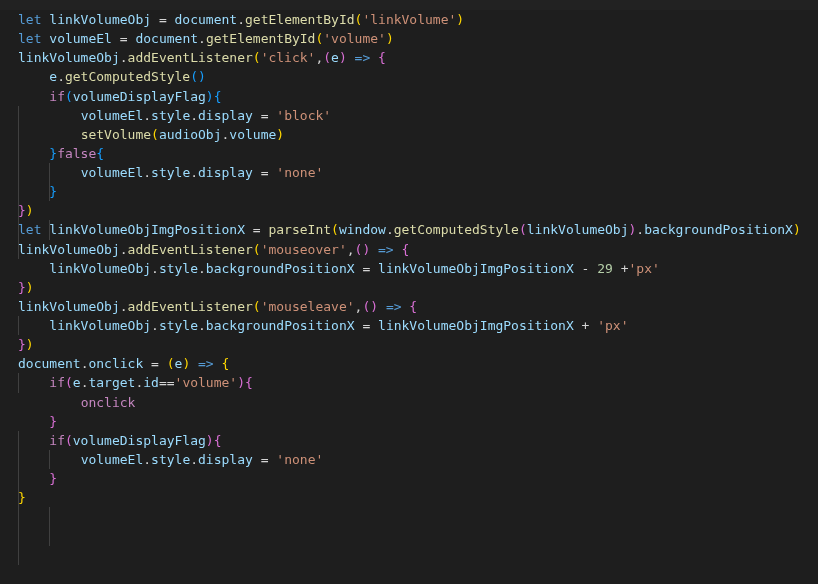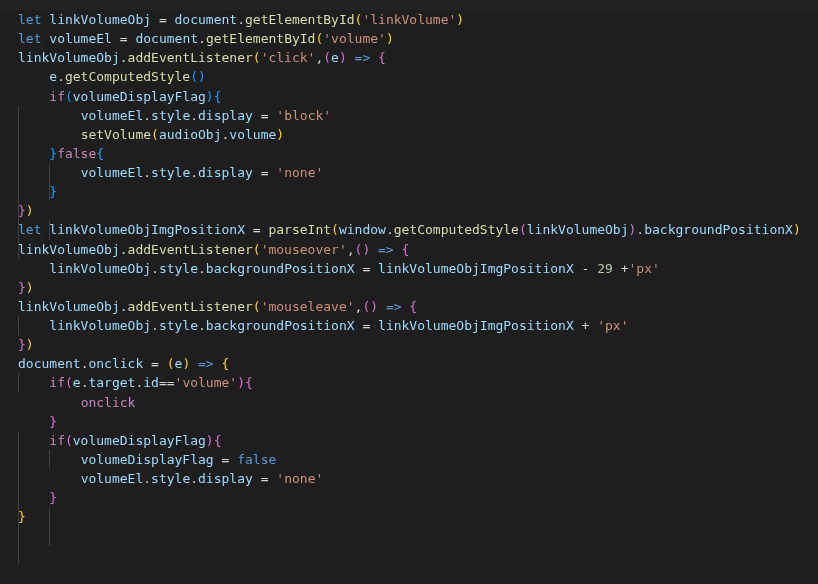--- a/index.html
+++ b/index.html
@@ -71,21 +71,20 @@
       <div class="code-line"><span style="color: rgb(212, 212, 212);">    </span><span style="color: rgb(156, 220, 254);">linkVolumeObj</span><span style="color: rgb(212, 212, 212);">.</span><span style="color: rgb(156, 220, 254);">style</span><span style="color: rgb(212, 212, 212);">.</span><span style="color: rgb(156, 220, 254);">backgroundPositionX</span><span style="color: rgb(212, 212, 212);"> = </span><span style="color: rgb(156, 220, 254);">linkVolumeObjImgPositionX</span><span style="color: rgb(212, 212, 212);"> - </span><span style="color: rgb(181, 206, 168);">29</span><span style="color: rgb(212, 212, 212);"> +</span><span style="color: rgb(206, 145, 120);">'px'</span></div>
       <div class="code-line"><span style="color: rgb(218, 112, 214);">}</span><span style="color: rgb(255, 215, 0);">)</span></div>
       <div class="code-line"><span style="color: rgb(156, 220, 254);">linkVolumeObj</span><span style="color: rgb(212, 212, 212);">.</span><span style="color: rgb(220, 220, 170);">addEventListener</span><span style="color: rgb(255, 215, 0);">(</span><span style="color: rgb(206, 145, 120);">'mouseleave'</span><span style="color: rgb(212, 212, 212);">,</span><span style="color: rgb(218, 112, 214);">()</span><span style="color: rgb(212, 212, 212);"> </span><span style="color: rgb(86, 156, 214);">=&gt;</span><span style="color: rgb(212, 212, 212);"> </span><span style="color: rgb(218, 112, 214);">{</span></div>
       <div class="code-line"><span style="color: rgb(212, 212, 212);">    </span><span style="color: rgb(156, 220, 254);">linkVolumeObj</span><span style="color: rgb(212, 212, 212);">.</span><span style="color: rgb(156, 220, 254);">style</span><span style="color: rgb(212, 212, 212);">.</span><span style="color: rgb(156, 220, 254);">backgroundPositionX</span><span style="color: rgb(212, 212, 212);"> = </span><span style="color: rgb(156, 220, 254);">linkVolumeObjImgPositionX</span><span style="color: rgb(212, 212, 212);"> + </span><span style="color: rgb(206, 145, 120);">'px'</span></div>
       <div class="code-line"><span style="color: rgb(218, 112, 214);">}</span><span style="color: rgb(255, 215, 0);">)</span></div>
       <div class="code-line"><span style="color: rgb(156, 220, 254);">document</span><span style="color: rgb(212, 212, 212);">.</span><span style="color: rgb(156, 220, 254);">onclick</span><span style="color: rgb(212, 212, 212);"> = </span><span style="color: rgb(255, 215, 0);">(</span><span style="color: rgb(156, 220, 254);">e</span><span style="color: rgb(255, 215, 0);">)</span><span style="color: rgb(212, 212, 212);"> </span><span style="color: rgb(86, 156, 214);">=&gt;</span><span style="color: rgb(212, 212, 212);"> </span><span style="color: rgb(255, 215, 0);">{</span></div>
       <div class="code-line"><span style="color: rgb(212, 212, 212);">    </span><span style="color: rgb(197, 134, 192);">if</span><span style="color: rgb(218, 112, 214);">(</span><span style="color: rgb(156, 220, 254);">e</span><span style="color: rgb(212, 212, 212);">.</span><span style="color: rgb(156, 220, 254);">target</span><span style="color: rgb(212, 212, 212);">.</span><span style="color: rgb(156, 220, 254);">id</span><span style="color: rgb(212, 212, 212);">==</span><span style="color: rgb(206, 145, 120);">'volume'</span><span style="color: rgb(218, 112, 214);">)</span><span style="color: rgb(218, 112, 214);">{</span></div>
       <div class="code-line"><span style="color: rgb(212, 212, 212);">        </span><span style="color: rgb(197, 134, 192);">onclick</span></div>
       <div class="code-line"><span style="color: rgb(212, 212, 212);">    </span><span style="color: rgb(218, 112, 214);">}</span></div>
       <div class="code-line"><span style="color: rgb(212, 212, 212);">    </span><span style="color: rgb(197, 134, 192);">if</span><span style="color: rgb(218, 112, 214);">(</span><span style="color: rgb(156, 220, 254);">volumeDisplayFlag</span><span style="color: rgb(218, 112, 214);">)</span><span style="color: rgb(218, 112, 214);">{</span></div>
-      <div class="code-line"><span style="color: rgb(212, 212, 212);">        </span><span style="color: rgb(156, 220, 254);">volumeDisplayFlag</span><span style="color: rgb(212, 212, 212);"> = </span><span style="color: rgb(86, 156, 214);">false</span></div>
       <div class="code-line"><span style="color: rgb(212, 212, 212);">        </span><span style="color: rgb(156, 220, 254);">volumeEl</span><span style="color: rgb(212, 212, 212);">.</span><span style="color: rgb(156, 220, 254);">style</span><span style="color: rgb(212, 212, 212);">.</span><span style="color: rgb(156, 220, 254);">display</span><span style="color: rgb(212, 212, 212);"> = </span><span style="color: rgb(206, 145, 120);">'none'</span></div>
       <div class="code-line"><span style="color: rgb(212, 212, 212);">    </span><span style="color: rgb(218, 112, 214);">}</span></div>
       <div class="code-line"><span style="color: rgb(255, 215, 0);">}</span></div>
     </div>
   <div class="guides">
       <div class="indent-guide" style="background: rgb(64, 64, 64); left: 18px; top: 105.65px; height: 153.04px;"></div>
       <div class="indent-guide" style="background: rgb(64, 64, 64); left: 18px; top: 316.08px; height: 19.13px;"></div>
       <div class="indent-guide" style="background: rgb(64, 64, 64); left: 18px; top: 373.47px; height: 19.13px;"></div>
       <div class="indent-guide" style="background: rgb(64, 64, 64); left: 18px; top: 430.86px; height: 133.91px;"></div>
       <div class="indent-guide" style="background: rgb(64, 64, 64); left: 49px; top: 163.04px; height: 38.26px;"></div>

